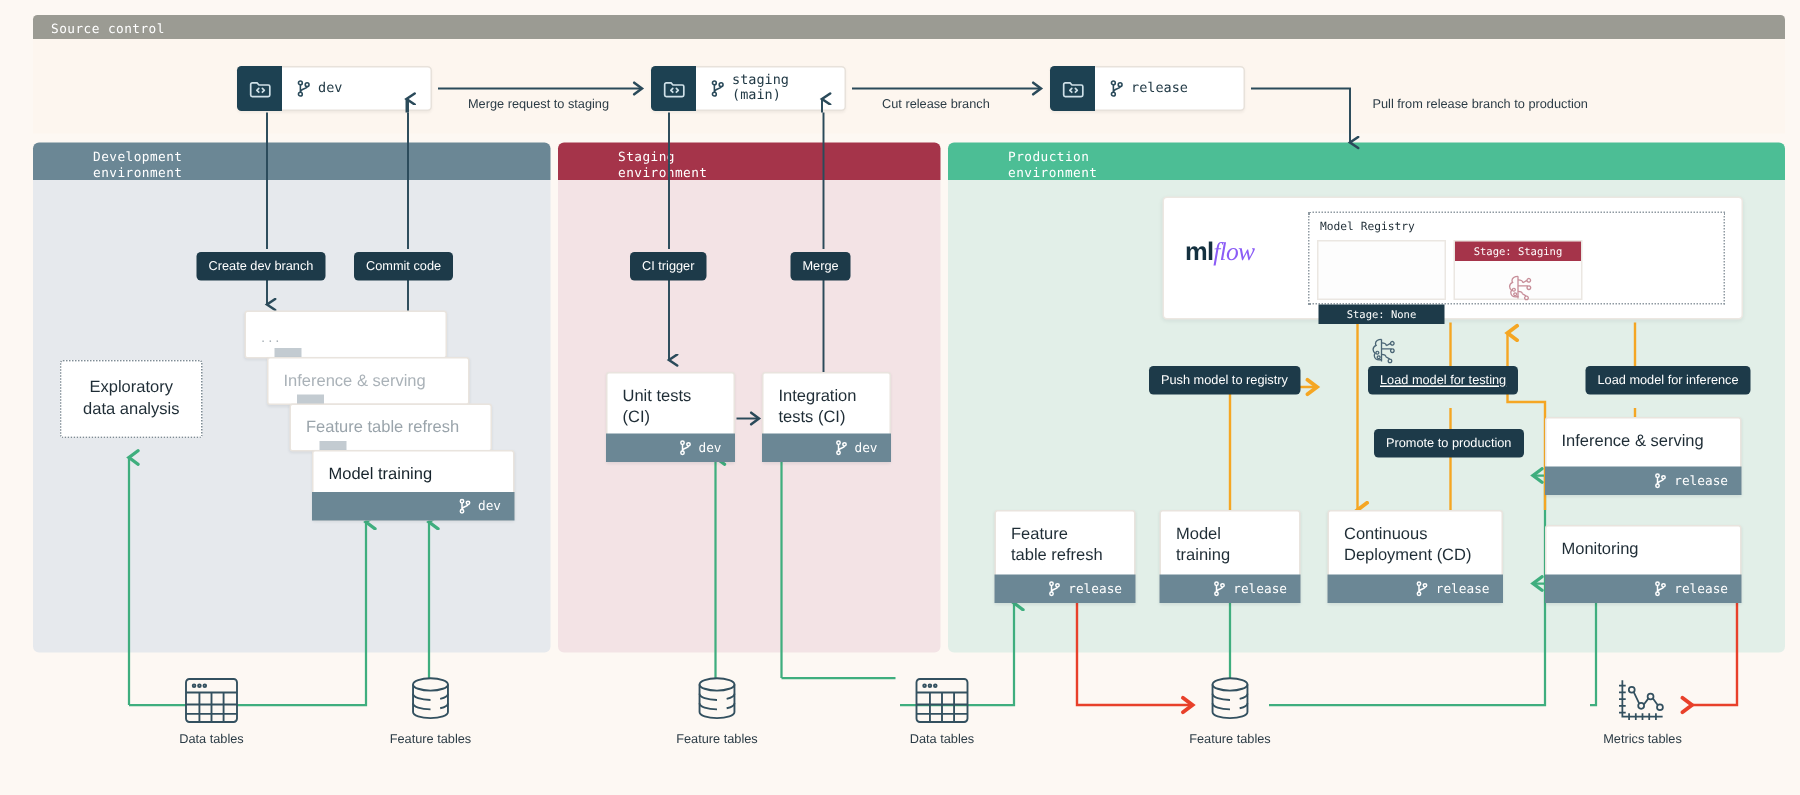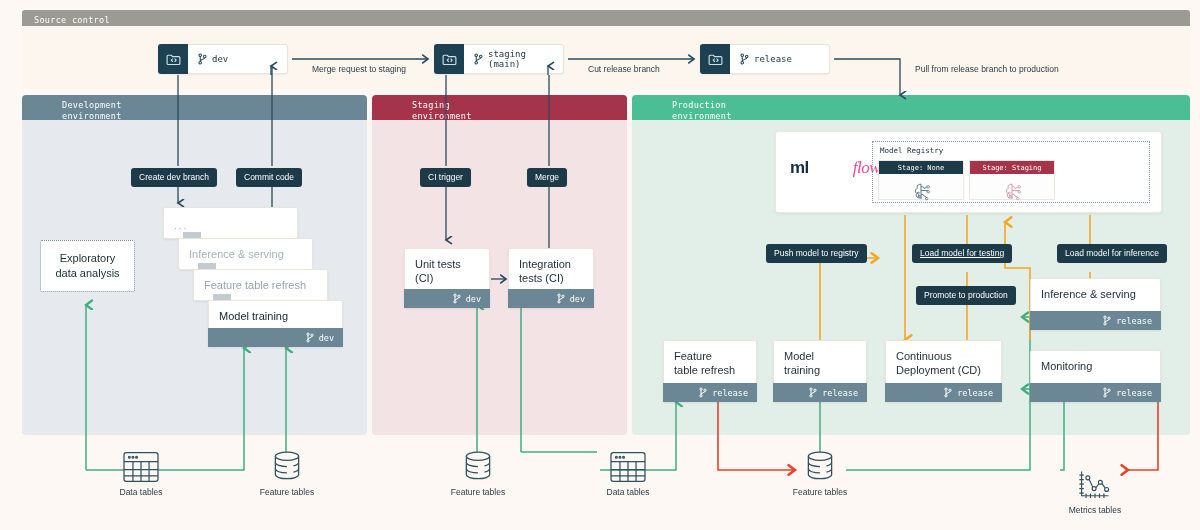--- a/index.html
+++ b/index.html
@@ -85,21 +85,21 @@
   
   #mlflow-panel{
     position:absolute;left:775px;top:131px;width:385px;height:80px;
     background:#fff;border:1px solid #ece7e1;border-radius:3px;
     box-shadow:0 1px 3px rgba(30,40,50,.08);
   }
   #mlflow-logo{
     position:absolute;left:14px;top:26px;font-size:17px;letter-spacing:-.5px;
   }
   #mlflow-logo .ml{color:#14303f;font-weight:bold;font-family:"Liberation Sans",sans-serif;}
-  #mlflow-logo .flow{color:#ec4899;font-style:italic;font-family:"Liberation Serif",serif;margin-left:44px;}
+  #mlflow-logo .flow{color:#8b5cf6;font-style:italic;font-family:"Liberation Serif",serif;}
 
   #registry{
     position:absolute;left:96px;top:9px;width:278px;height:62px;
     border:1px dotted #8f9aa2;box-sizing:border-box;padding:4px 5px;
   }
   #registry-title{
     font-family:"DejaVu Sans Mono", monospace;font-size:7.5px;color:#1f2d36;
     margin:0 0 3px 2px;
   }
   .stage-card{
@@ -363,21 +363,21 @@
 
 <div id="mlflow-panel">
   <div id="mlflow-logo">
     <span class="ml">ml</span><span class="flow">flow</span>
   </div>
 
   <div id="registry">
     <div id="registry-title">Model Registry</div>
 
     <div class="stage-card" style="left:5px;">
-      <div class="stage-hdr" style="background:#1d3a49;">Stage: None</div>
+      <div class="stage-hdr" style="background:#1d3a49;margin-top:42px;">Stage: None</div>
       <div class="stage-body">
         <svg width="26" height="24" viewBox="0 0 32 30" fill="none" stroke="#4a6575" stroke-width="1.1">
           <path d="M16 4c-3 0-5 1.6-5 3.6 0 .6.2 1.1.5 1.5C10 9.7 9 11 9 12.6c0 1.3.7 2.4 1.7 3-.4.5-.7 1.2-.7 2 0 2 1.8 3.6 4 3.6.9 0 1.7-.3 2.3-.7"></path>
           <path d="M16 4v18.5"></path>
           <path d="M16 7c2.2 0 4 1 4 2.4M20 9.4l3.5-2M23.5 7.4a1.5 1.5 0 1 0 0-.1"></path>
           <path d="M16 12h5M21 12l4 0M25 12a1.5 1.5 0 1 0 .1 0"></path>
           <path d="M16 16.5c2 0 3.6.8 3.6 2M19.6 18.5l3.4 2M23 20.5a1.5 1.5 0 1 0 .1 0"></path>
           <path d="M12.5 14a1.2 1.2 0 1 0 .1 0M13.6 17.8a1.2 1.2 0 1 0 .1 0"></path>
         </svg>
       </div>
@@ -534,21 +534,21 @@
 <div class="store" style="left:765px;top:450px;">
   <svg width="34" height="34" viewBox="0 0 36 38" fill="none" stroke="#33505f" stroke-width="1.4" style="margin:0 auto;">
     <ellipse cx="18" cy="7" rx="13" ry="4.6"></ellipse>
     <path d="M5 7v20.5c0 2.6 5.8 4.6 13 4.6s13-2 13-4.6V7"></path>
     <path d="M5 14c0 2.6 5.8 4.6 13 4.6M31 14c0 1.6-2.3 3-5.8 3.8"></path>
     <path d="M5 21c0 2.6 5.8 4.6 13 4.6M31 21c0 1.6-2.3 3-5.8 3.8"></path>
   </svg>
   <div class="store-lbl">Feature tables</div>
 </div>
 
-<div class="store" style="left:1040px;top:468px;">
+<div class="store" style="left:1040px;top:450px;">
   <svg width="40" height="34" viewBox="0 0 44 38" fill="none" stroke="#33505f" stroke-width="1.3" style="margin:0 auto;">
     <path d="M7 4v27h30"></path>
     <path d="M4.5 8h5M4.5 13h5M4.5 18h5M4.5 23h5M4.5 28h5"></path>
     <path d="M12 33.5v-5M17 33.5v-5M22 33.5v-5M27 33.5v-5M32 33.5v-5"></path>
     <circle cx="14" cy="11" r="2.2"></circle>
       <circle cx="21" cy="23" r="2.2"></circle>
     <circle cx="28" cy="16" r="2.2"></circle>
       <circle cx="35" cy="24" r="2.2"></circle>
     <path d="M15.5 12.8 19.4 21M23 22 26.3 17.6M29.8 17.5 33.3 22.4"></path>
   </svg>

